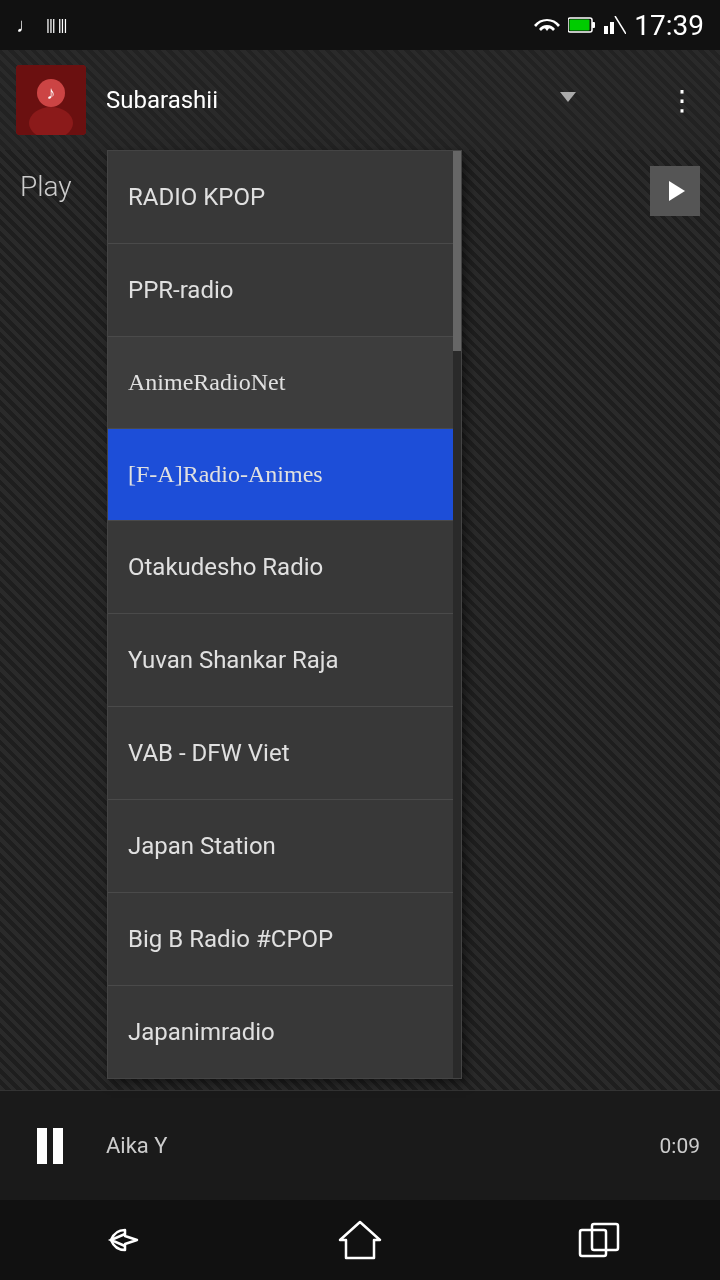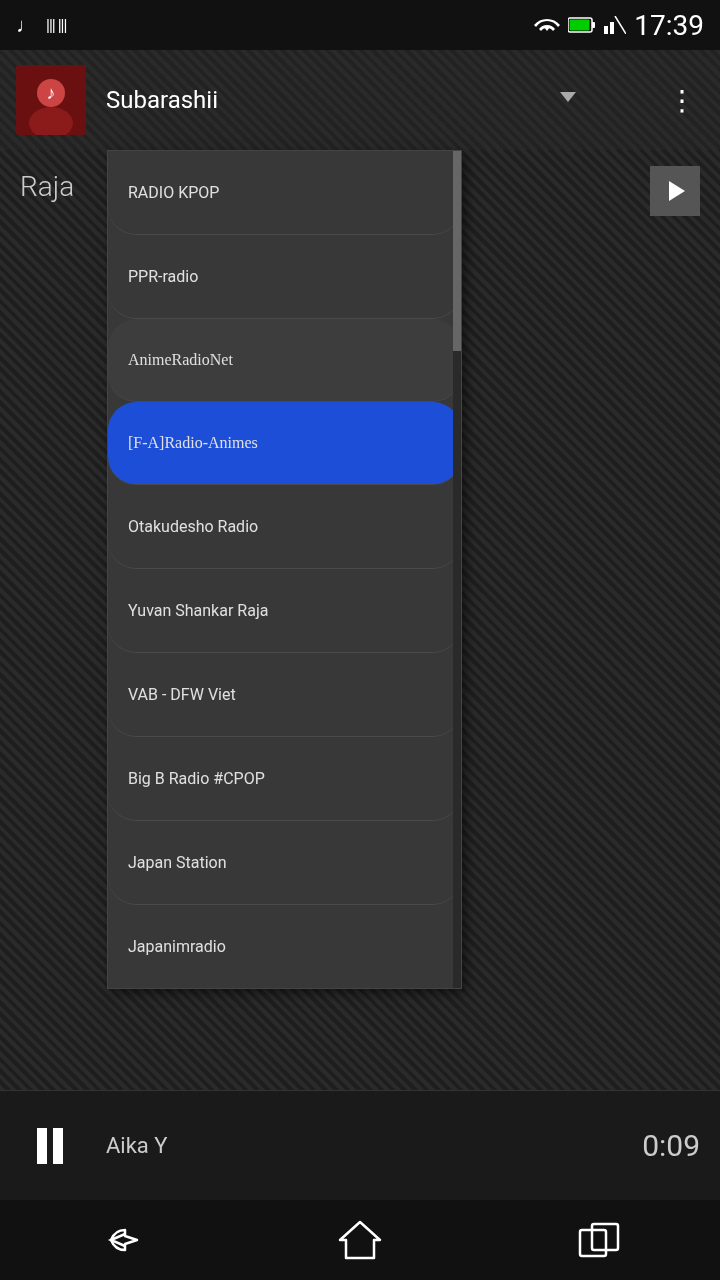--- a/index.html
+++ b/index.html
@@ -141,26 +141,25 @@
       width: 355px;
       background-color: #383838;
       z-index: 200;
       border: 1px solid #444;
       box-shadow: 4px 4px 10px rgba(0,0,0,0.5);
     }
 
     .dropdown-item {
       padding: 32px 20px;
       border-bottom: 1px solid #4a4a4a;
-      font-size: 16px;
+      font-size: 24px;
       color: #e0e0e0;
       cursor: pointer;
       display: flex;
       align-items: center;
-      border-radius: 28px;
     }
 
     .dropdown-item.highlighted {
       background-color: #3d3d3d;
       font-family: Liberation Serif, serif;
     }
 
     
     .dropdown-scrollbar {
       position: absolute;
@@ -214,21 +213,21 @@
       gap: 6px;
     }
 
     .pause-bar {
       width: 10px;
       height: 36px;
       background: #fff;
     }
 
     .time-display {
-      font-size: 30px;
+      font-size: 21px;
       color: #cccccc;
       margin-left: auto;
     }
 
     
     .bottom-nav {
       position: absolute;
       bottom: 0;
       left: 0;
       width: 720px;
@@ -302,21 +301,21 @@
   <div style="position:relative; margin-right: 80px;">
     <svg width="24" height="24" viewBox="0 0 24 24">
       <polygon points="12,16 4,6 20,6" fill="#aaa"></polygon>
     </svg>
   </div>
   <div class="app-bar-more">⋮</div>
 </div>
 
 <div class="main-content">
   <div class="play-button-area">
-    <span class="play-label">Raja</span>
+    <span class="play-label">Play</span>
   </div>
   <div class="play-icon-btn">
     <svg width="36" height="36" viewBox="0 0 36 36">
       <rect width="36" height="36" fill="#555"></rect>
       <polygon points="12,8 28,18 12,28" fill="white"></polygon>
     </svg>
   </div>
 
   <div class="dropdown-menu">
     <div class="dropdown-item" style="position:relative;">
@@ -334,24 +333,24 @@
     <div class="dropdown-item">
       <span>Otakudesho Radio</span>
     </div>
     <div class="dropdown-item">
       <span>Yuvan Shankar Raja</span>
     </div>
     <div class="dropdown-item">
       <span>VAB - DFW Viet</span>
     </div>
     <div class="dropdown-item">
+      <span>Japan Station</span>
+    </div>
+    <div class="dropdown-item">
       <span>Big B Radio #CPOP</span>
-    </div>
-    <div class="dropdown-item">
-      <span>Japan Station</span>
     </div>
     <div class="dropdown-item" style="border-bottom:none;">
       <span>Japanimradio</span>
     </div>
 
     <div class="dropdown-scrollbar">
       <div class="dropdown-scrollbar-thumb"></div>
     </div>
   </div>
 </div>

